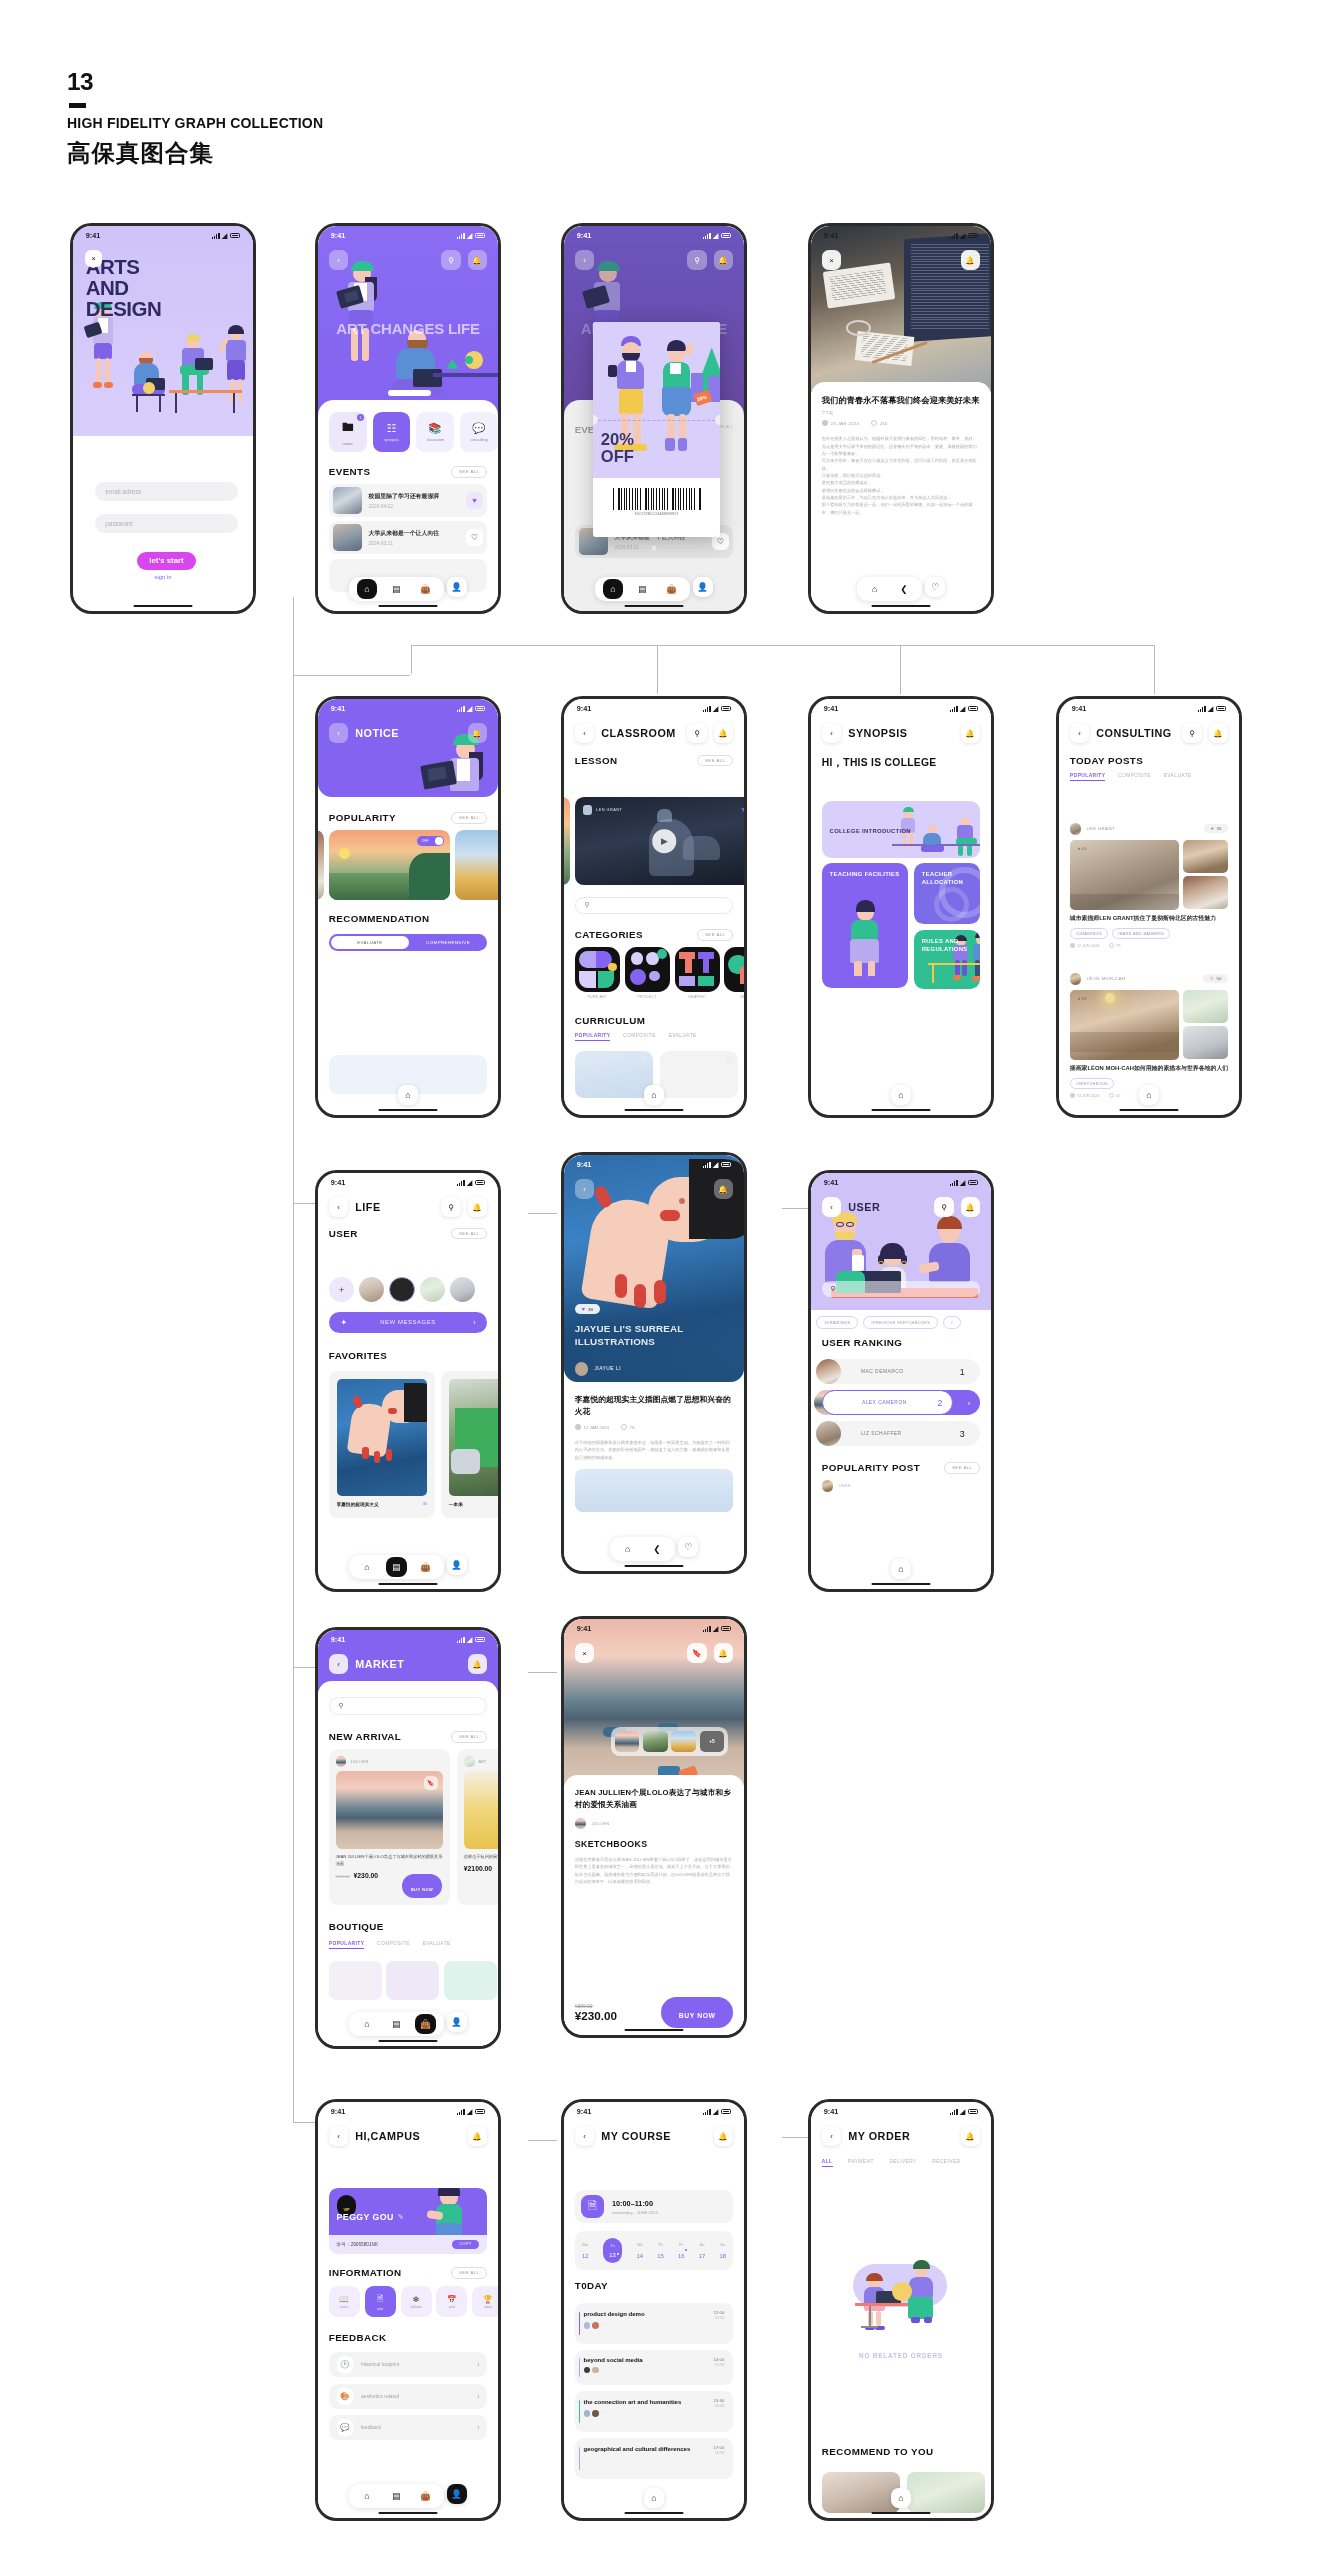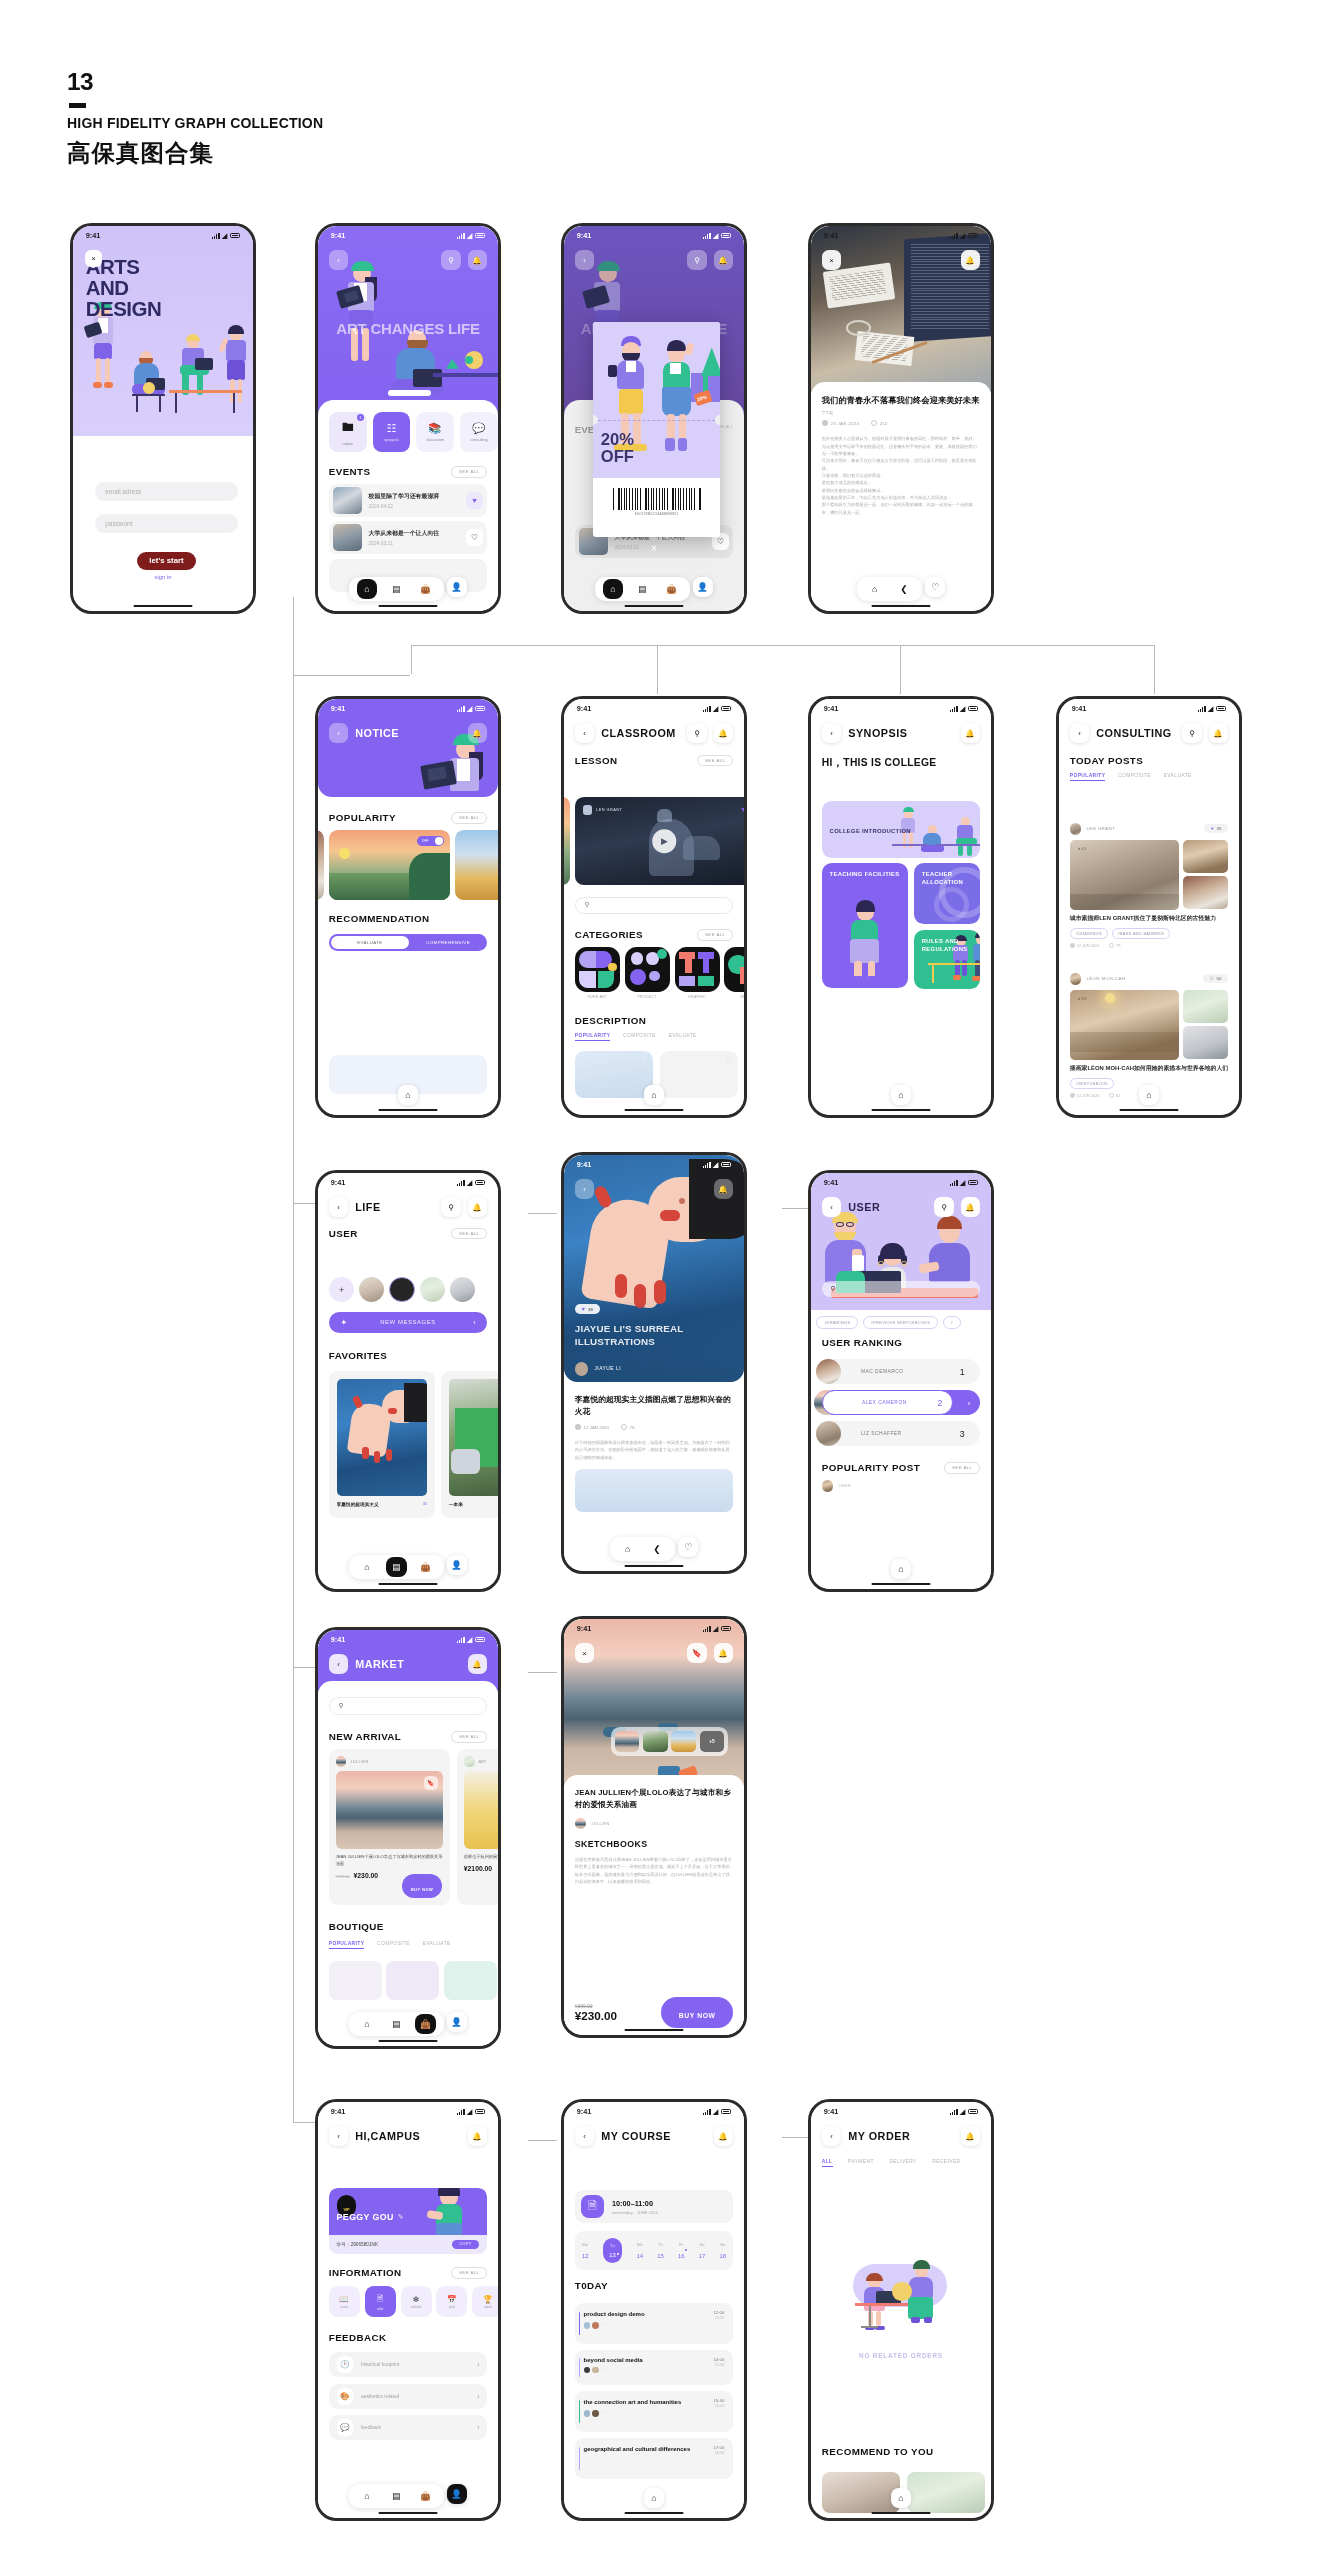--- a/index.html
+++ b/index.html
@@ -214,21 +214,21 @@
     <div style="position:absolute;left:63px;top:170px;width:2px;height:15.6px;background:#3a3468;"></div>
     <div style="position:absolute;left:86px;top:170px;width:2px;height:15.6px;background:#3a3468;"></div>
     <div style="position:absolute;left:70px;top:156px;width:11.7px;height:11.7px;border-radius:50%;background:#f2d06a;"></div>
 
     <div class="pill" style="position:absolute;left:21.5px;top:256px;width:143px;height:18.6px;background:#f1f1f3;display:flex;align-items:center;padding:0 10.8px;">
       <span style="font-size:6.4px;color:#b0b0b0;">email adress</span>
     </div>
     <div class="pill" style="position:absolute;left:21.5px;top:288px;width:143px;height:18.6px;background:#f1f1f3;display:flex;align-items:center;padding:0 10.8px;">
       <span style="font-size:6.4px;color:#b0b0b0;">password</span>
     </div>
-    <div class="pill" style="position:absolute;left:64px;top:326px;width:59px;height:17.6px;background:#7f1d1d;display:flex;align-items:center;justify-content:center;">
+    <div class="pill" style="position:absolute;left:64px;top:326px;width:59px;height:17.6px;background:#d946ef;display:flex;align-items:center;justify-content:center;">
       <span style="font-size:7.8px;font-weight:bold;color:#fff;">let's start</span>
     </div>
     <div style="position:absolute;left:0;right:0;top:348px;text-align:center;font-size:5.9px;color:#8363f0;">
       <span>sign in</span>
     </div>
     <div class="home-ind"></div>
   </div>
 </div>
 
 <div class="phone" style="left:315px; top:223px; width:186px; height:391px;">
@@ -658,21 +658,21 @@
       </div>
       <div style="text-align:center;">
         <div style="width:45px;height:45px;border-radius:11.7px;background:#111;position:relative;overflow:hidden;">
           <div style="position:absolute;left:3.9px;top:7.8px;width:19.6px;height:19.6px;border-radius:50%;background:#2fbf91;"></div>
           <div style="position:absolute;left:15.6px;top:19.6px;width:17.6px;height:17.6px;background:#f07a6d;"></div>
         </div>
         <div style="font-size:3.5px;color:#a3a3a3;margin-top:2.9px;letter-spacing:0.3px;">SPACE</div>
       </div>
     </div>
     <div class="sec-h" style="position:absolute;left:0;right:0;top:309px;">
-      <span class="sec-t">DESCRIPTION</span>
+      <span class="sec-t">CURRICULUM</span>
     </div>
     <div class="tabs" style="position:absolute;left:0;top:334px;">
       <span class="tab active">POPULARITY</span>
       <span class="tab">COMPOSITE</span>
       <span class="tab">EVALUATE</span>
     </div>
     <div style="position:absolute;left:10.8px;top:352px;width:78px;height:47px;border-radius:8.8px;background:linear-gradient(170deg,#dfeaf6,#c9dbee);">
       <div style="position:absolute;right:5.9px;top:4.9px;font-size:6.8px;color:#fff;">♡</div>
     </div>
     <div style="position:absolute;left:96px;top:352px;width:78px;height:47px;border-radius:8.8px;background:#f3f3f4;">

